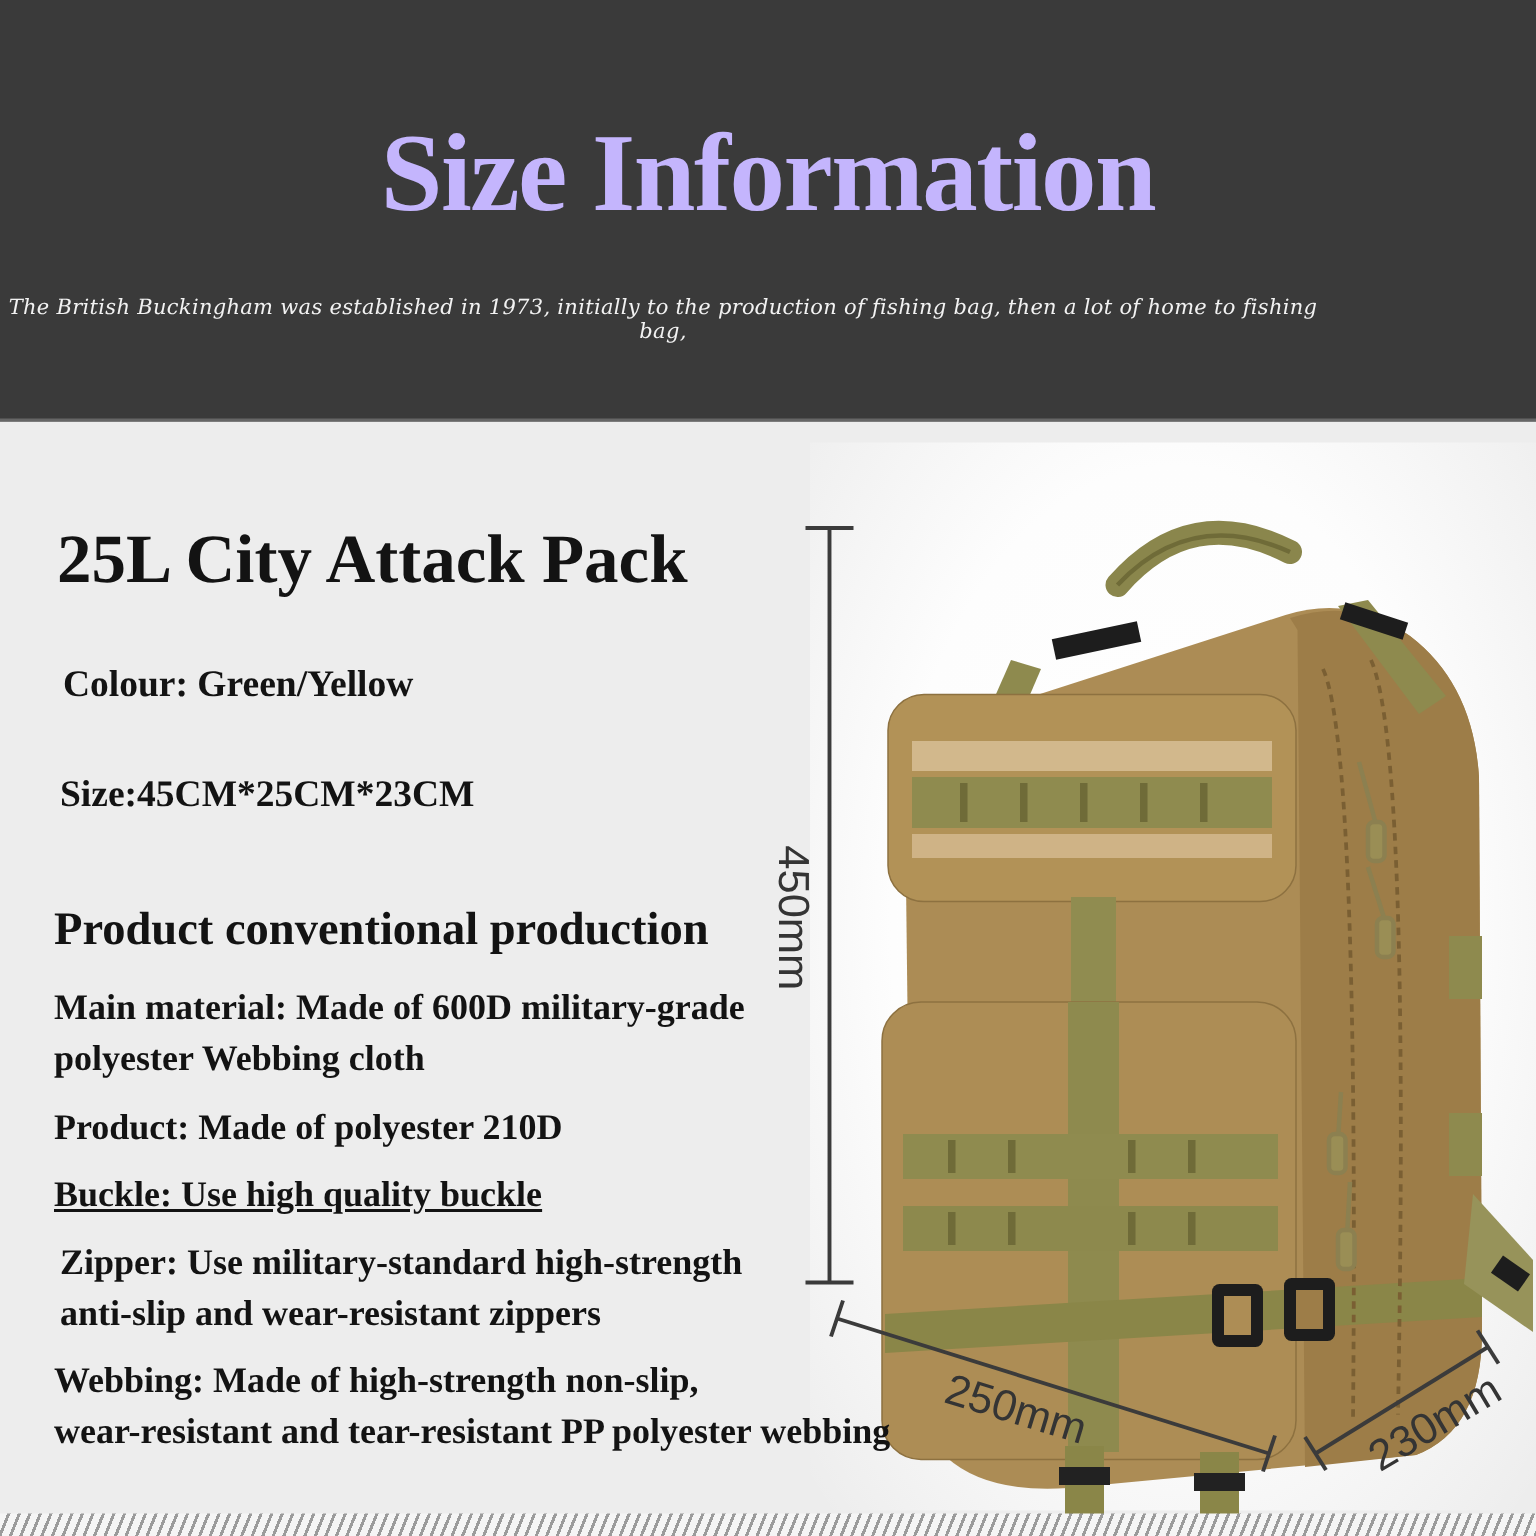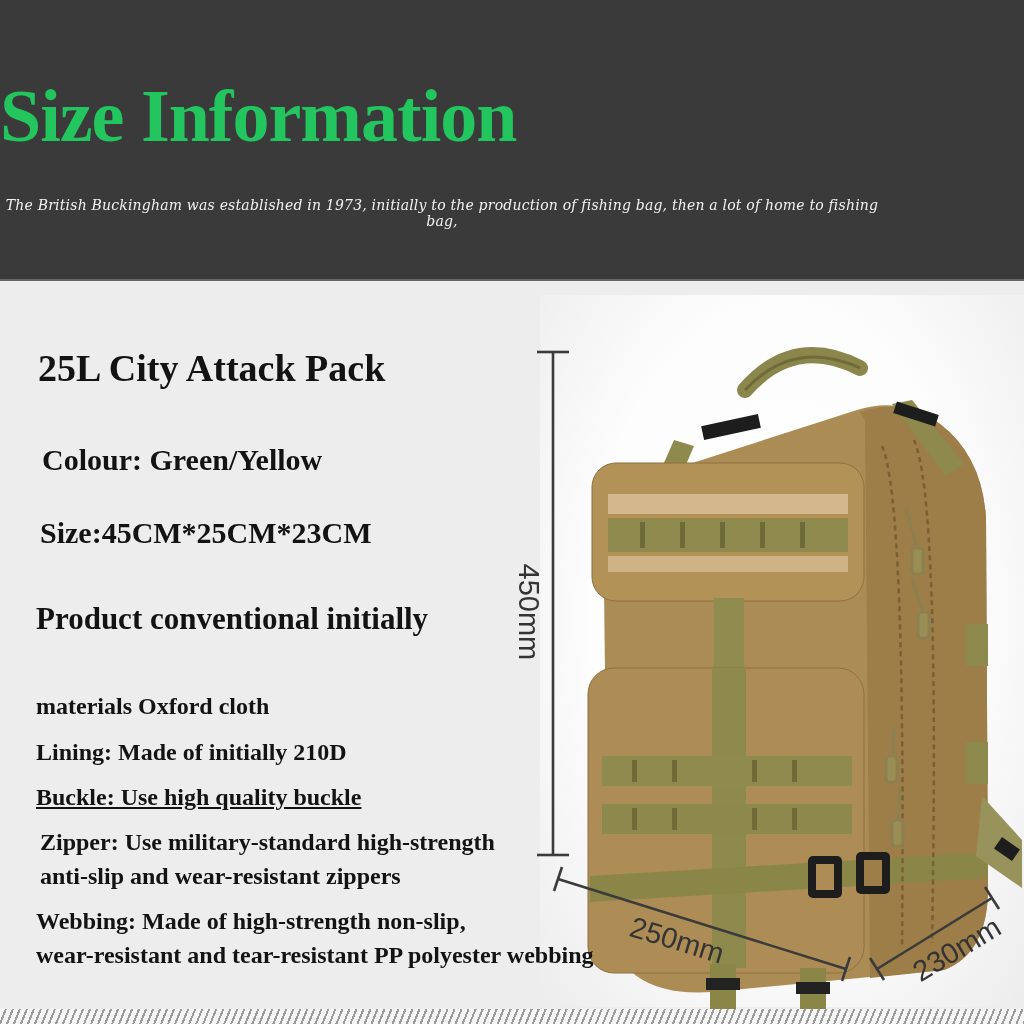--- a/index.html
+++ b/index.html
@@ -3,34 +3,34 @@
 <meta charset="utf-8">
 <style>
   html,body{margin:0;padding:0;}
   body{width:1024px;height:1024px;overflow:hidden;background:#ededed;
        font-family:"Liberation Serif", serif;}
   #page{position:relative;width:1024px;height:1024px;background:#ededed;overflow:hidden;}
 
   
   #header{position:absolute;left:0;top:0;width:1024px;height:279px;
           background:#3a3a3a;border-bottom:2px solid #666;}
-  #page-title{position:absolute;left:0;top:74px;width:1024px;
-          color:#22c55e;font-size:74px;font-weight:bold;letter-spacing:-1px;
+  #page-title{position:absolute;left:0;top:74px;width:1024px;text-align:center;
+          color:#c4b5fd;font-size:74px;font-weight:bold;letter-spacing:-1px;
           font-family:"Liberation Serif", serif;}
   .tagline{position:absolute;left:0;width:884px;text-align:center;color:#f2f2f2;
           font-style:italic;font-size:14px;letter-spacing:.2px;
           font-family:"DejaVu Serif", serif;}
   #tagline1{top:197px;}
   #tagline2{top:221px;}
 
   
   .blk{position:absolute;color:#131313;font-weight:bold;font-family:"Liberation Serif", serif;
        white-space:nowrap;}
-  #product-title{left:38px;top:346px;font-size:38px;}
-  .spec{font-size:30px;}
+  #product-title{left:38px;top:346px;font-size:46px;}
+  .spec{font-size:25px;}
   #spec-colour{left:42px;top:443px;}
   #spec-size{left:40px;top:490px;margin-top:26px;}
   #spec-capacity{left:38px;top:536px;}
   #materials-heading{left:36px;top:601px;font-size:31px;}
   .mat{font-size:24px;}
   #mat-0a{left:36px;top:659px;}
   #mat-0b{left:36px;top:693px;}
   #mat-1a{left:36px;top:739px;}
   #mat-2a{left:36px;top:784px;text-decoration:underline;}
   #mat-3a{left:40px;top:829px;}
@@ -164,23 +164,24 @@
     </g>
   </svg>
   <div id="dim-height-label" class="dim-label">450mm</div>
   <div id="dim-width-label" class="dim-label">250mm</div>
   <div id="dim-depth-label" class="dim-label">230mm</div>
 
   <div id="product-title" class="blk">25L City Attack Pack</div>
   <div id="spec-colour" class="blk spec">Colour: Green/Yellow</div>
   <div id="spec-size" class="blk spec">Size:45CM*25CM*23CM</div>
 
-  <div id="materials-heading" class="blk">Product conventional initially</div>
-  <div id="mat-0b" class="blk mat">materials Oxford cloth</div>
-  <div id="mat-1a" class="blk mat">Lining: Made of initially 210D</div>
+  <div id="materials-heading" class="blk">Product conventional production</div>
+  <div id="mat-0a" class="blk mat">Main material: Made of 600D military-grade</div>
+  <div id="mat-0b" class="blk mat">polyester Webbing cloth</div>
+  <div id="mat-1a" class="blk mat">Product: Made of polyester 210D</div>
   <div id="mat-2a" class="blk mat">Buckle: Use high quality buckle</div>
   <div id="mat-3b" class="blk mat">anti-slip and wear-resistant zippers</div>
   <div id="mat-3a" class="blk mat">Zipper: Use military-standard high-strength</div>
   <div id="mat-4a" class="blk mat">Webbing: Made of high-strength non-slip,</div>
   <div id="mat-4b" class="blk mat">wear-resistant and tear-resistant PP polyester webbing</div>
 
   <div id="hatch"></div>
 
 </div>
 

